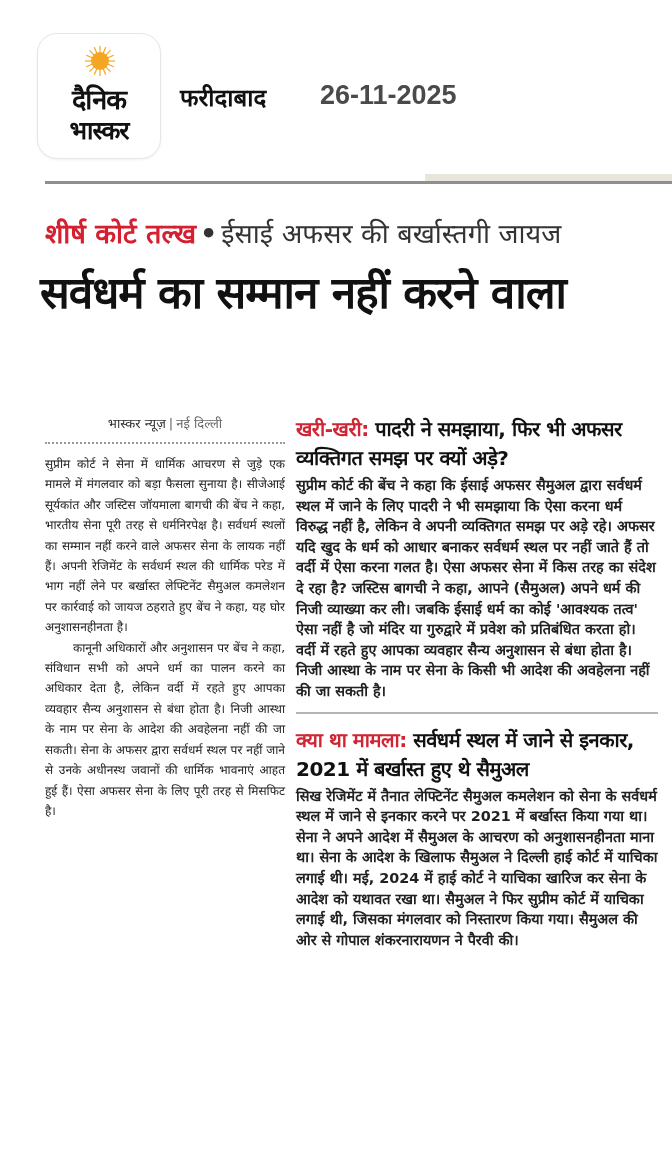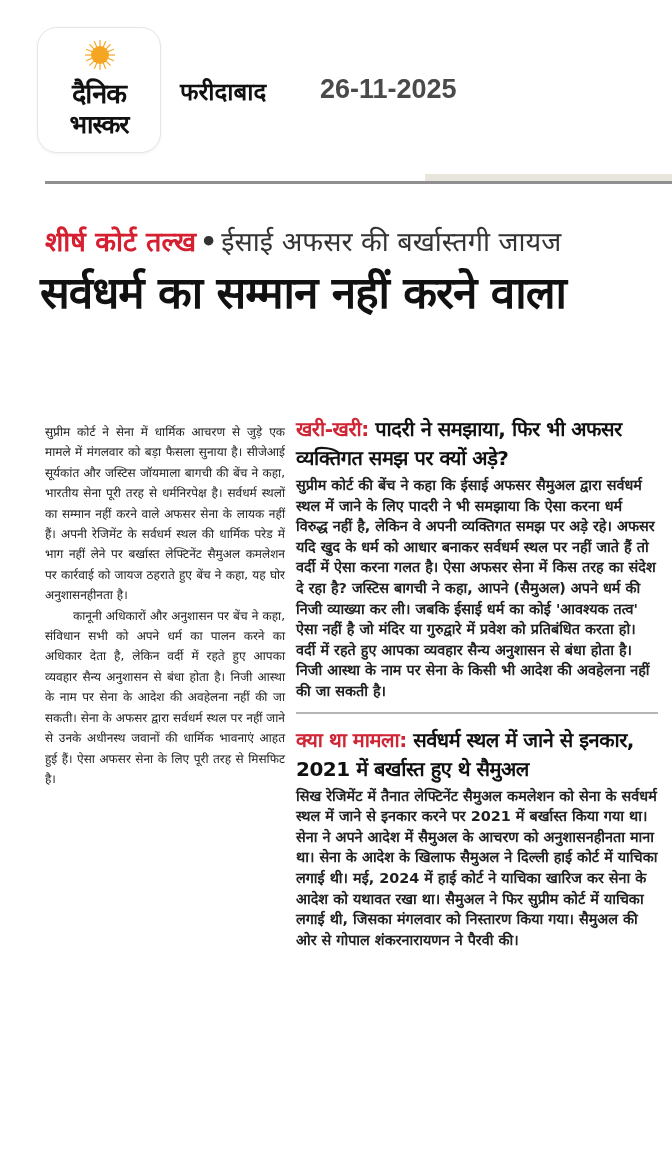--- a/index.html
+++ b/index.html
@@ -6,21 +6,21 @@
       margin: 0; padding: 0;
       background: #ffffff;
     }
     body {
       width: 672px; height: 1151px;
       position: relative; overflow: hidden;
       font-family: "DejaVu Sans", sans-serif;
       color: #222;
     }
     .header {
-      position: absolute; left: 0; top: 2px; width: 624px; height: 180px;
+      position: absolute; left: 0; top: 8px; width: 624px; height: 180px;
     }
     .logo-box {
       position: absolute; left: 37px; top: 25px; width: 122px; height: 124px;
       border: 1px solid #e6e6e6; border-radius: 20px; background: #fff;
       box-shadow: 0 1px 3px rgba(0,0,0,0.06);
     }
     .sun {
       position: absolute; left: 47px; top: 12px; width: 30px; height: 30px;
     }
     .logo-line1, .logo-line2 {
@@ -41,21 +41,21 @@
     }
     .rule {
       position: absolute; left: 45px; top: 181px; width: 627px; height: 3px;
       background: #8f8f8f;
     }
     .paper-edge {
       position: absolute; left: 425px; top: 174px; width: 247px; height: 10px;
       background: #e8e6dc;
     }
     .kicker {
-      position: absolute; left: 45px; top: 222px; width: 620px;
+      position: absolute; left: 45px; top: 214px; width: 620px;
       font-size: 27px; font-weight: bold; line-height: 40px; white-space: nowrap;
     }
     .kicker .red { color: #d42030; }
     .kicker .dot { color: #333; margin: 0 4px; }
     .kicker .grey { color: #333; font-weight: normal; }
     .headline {
       position: absolute; left: 40px; top: 262px; width: 625px;
       font-size: 44px; font-weight: bold; line-height: 62px; color: #111;
       letter-spacing: -1px; white-space: nowrap;
     }
@@ -120,20 +120,23 @@
 
 <div class="kicker">
   <span class="red">शीर्ष कोर्ट तल्ख</span><span class="dot">•</span><span class="grey">ईसाई अफसर की बर्खास्तगी जायज</span>
 </div>
 
 <div class="headline">
   <div>सर्वधर्म का सम्मान नहीं करने वाला</div>
 </div>
 
 <div class="left-col">
+  <div class="byline">
+    <span>भास्कर न्यूज़</span><span class="sep">|</span><span class="place">नई दिल्ली</span>
+  </div>
   <div class="body-text">
     <p>सुप्रीम कोर्ट ने सेना में धार्मिक आचरण से जुड़े एक मामले में मंगलवार को बड़ा फैसला सुनाया है। सीजेआई सूर्यकांत और जस्टिस जॉयमाला बागची की बेंच ने कहा, भारतीय सेना पूरी तरह से धर्मनिरपेक्ष है। सर्वधर्म स्थलों का सम्मान नहीं करने वाले अफसर सेना के लायक नहीं हैं। अपनी रेजिमेंट के सर्वधर्म स्थल की धार्मिक परेड में भाग नहीं लेने पर बर्खास्त लेफ्टिनेंट सैमुअल कमलेशन पर कार्रवाई को जायज ठहराते हुए बेंच ने कहा, यह घोर अनुशासनहीनता है।</p>
     <p class="indent">कानूनी अधिकारों और अनुशासन पर बेंच ने कहा, संविधान सभी को अपने धर्म का पालन करने का अधिकार देता है, लेकिन वर्दी में रहते हुए आपका व्यवहार सैन्य अनुशासन से बंधा होता है। निजी आस्था के नाम पर सेना के आदेश की अवहेलना नहीं की जा सकती। सेना के अफसर द्वारा सर्वधर्म स्थल पर नहीं जाने से उनके अधीनस्थ जवानों की धार्मिक भावनाएं आहत हुई हैं। ऐसा अफसर सेना के लिए पूरी तरह से मिसफिट है।</p>
   </div>
 </div>
 
 <div class="right-col">
   <div class="sub-head">
     <span class="red">खरी-खरी:</span>
     <span>पादरी ने समझाया, फिर भी अफसर व्यक्तिगत समझ पर क्यों अड़े?</span>

